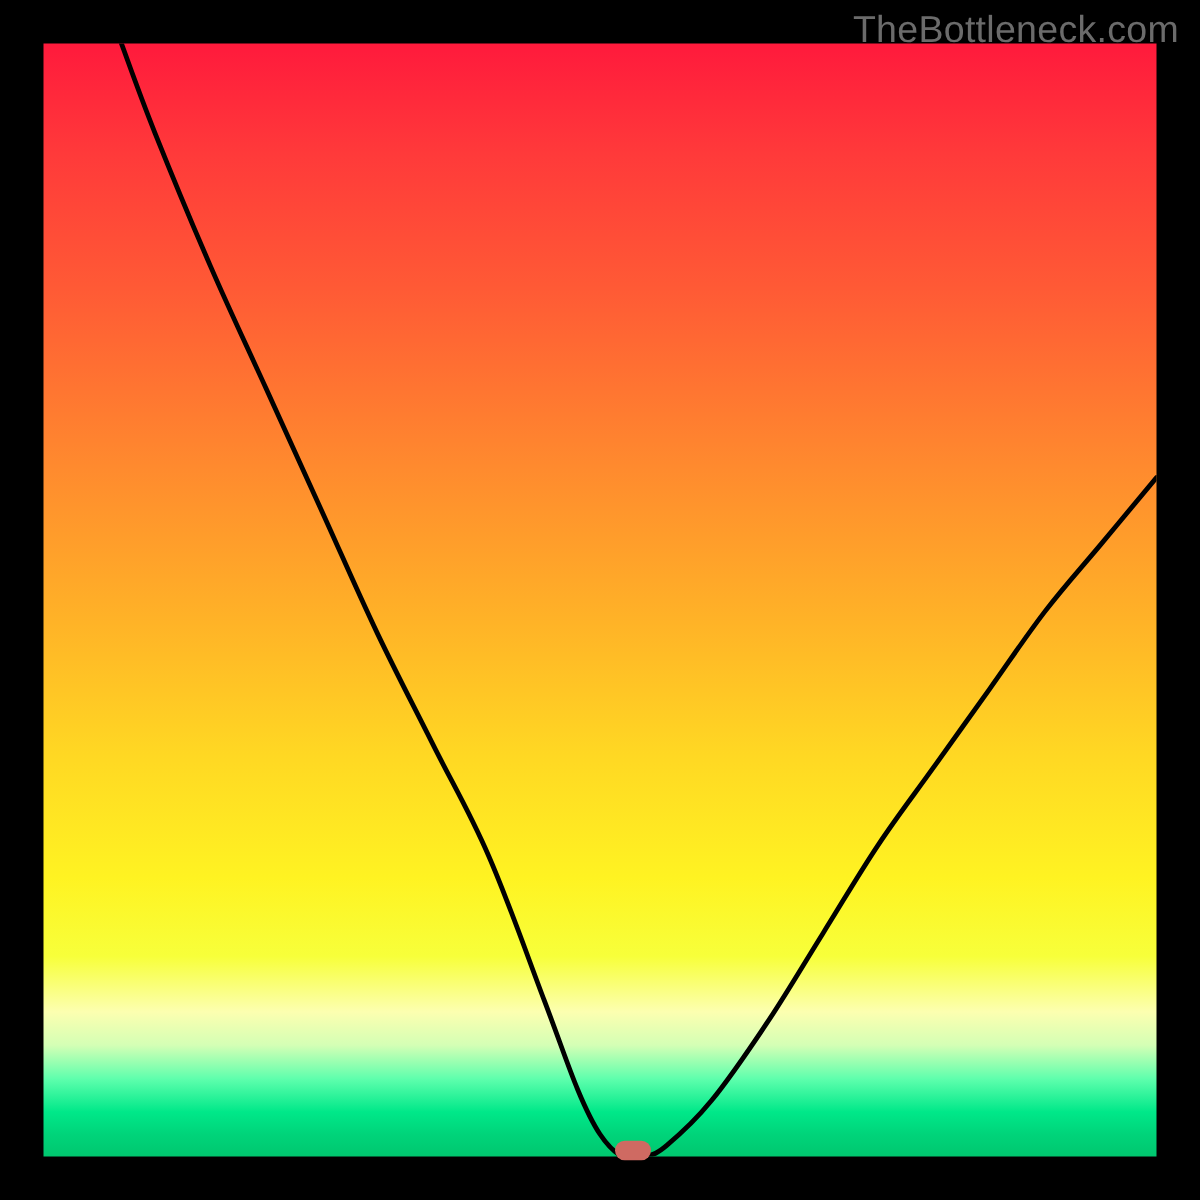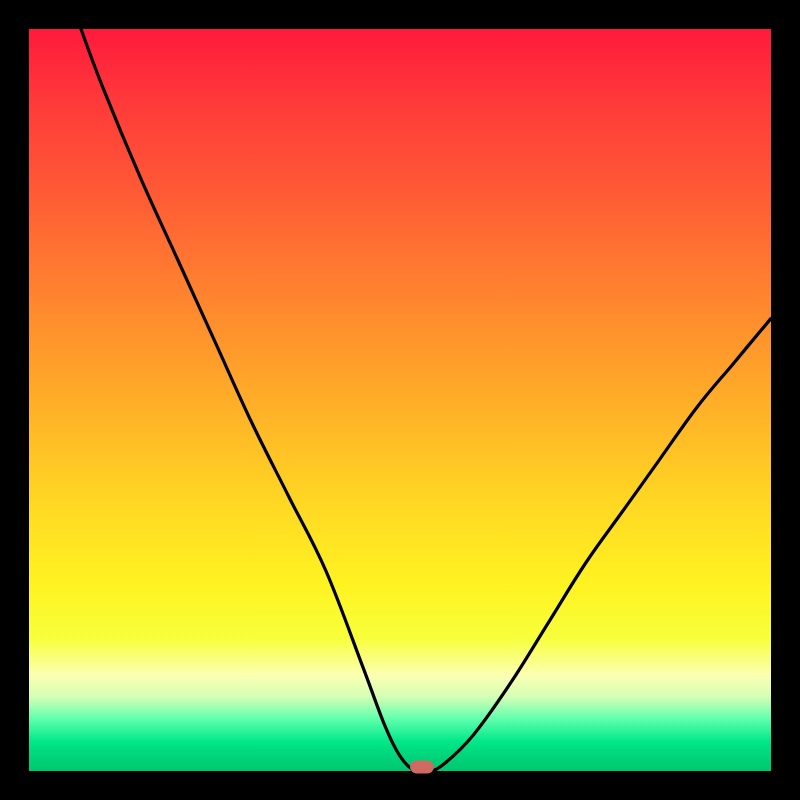--- a/index.html
+++ b/index.html
@@ -69,20 +69,21 @@
     border-radius: 7px / 7px;
     background: #cf6a62;
     z-index: 3;
     transform: translate(-50%, -50%);
   }
 </style>
 </head>
 <body>
 
 <div class="frame">
+  <div class="watermark">TheBottleneck.com</div>
 
   <div class="plot-area"></div>
 
   <svg class="curve" viewBox="0 0 742 742" preserveAspectRatio="none">
     <path id="curve-path" d="M 51.94 0.00 C 55.95 10.68, 63.52 32.65, 74.20 59.36 C 84.88 86.07, 97.94 117.68, 111.30 148.40 C 124.66 179.12, 135.04 200.64, 148.40 230.02 C 161.76 259.40, 172.14 282.26, 185.50 311.64 C 198.86 341.02, 209.24 365.21, 222.60 393.26 C 235.96 421.31, 246.34 440.75, 259.70 467.46 C 273.06 494.17, 283.44 510.94, 296.80 541.66 C 310.16 572.38, 323.22 610.07, 333.90 638.12 C 344.58 666.17, 349.48 681.45, 356.16 697.48 C 362.84 713.51, 365.66 719.15, 371.00 727.16 C 376.34 735.17, 380.50 739.33, 385.84 742.00 C 391.18 744.67, 395.34 743.34, 400.68 742.00 C 406.02 740.66, 407.51 741.26, 415.52 734.58 C 423.53 727.90, 433.18 719.59, 445.20 704.90 C 457.22 690.21, 468.94 672.99, 482.30 652.96 C 495.66 632.93, 506.04 614.97, 519.40 593.60 C 532.76 572.23, 543.14 554.27, 556.50 534.24 C 569.86 514.21, 580.24 501.00, 593.60 482.30 C 606.96 463.60, 617.34 449.06, 630.70 430.36 C 644.06 411.66, 654.44 395.78, 667.80 378.42 C 681.16 361.06, 691.54 349.93, 704.90 333.90 C 718.26 317.87, 735.32 297.39, 742.00 289.38" fill="none" stroke="#000" stroke-width="3.2" stroke-linecap="round" stroke-linejoin="round"></path>
   </svg>
 
   <div class="marker" id="min-marker" style="left: 422.26px; top: 767.29px;"></div>
 </div>
 

